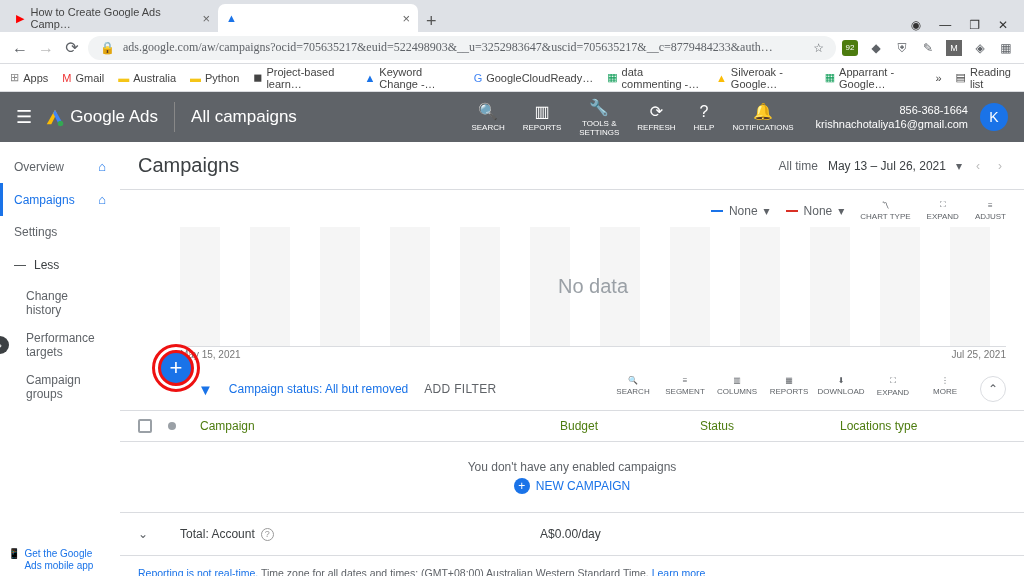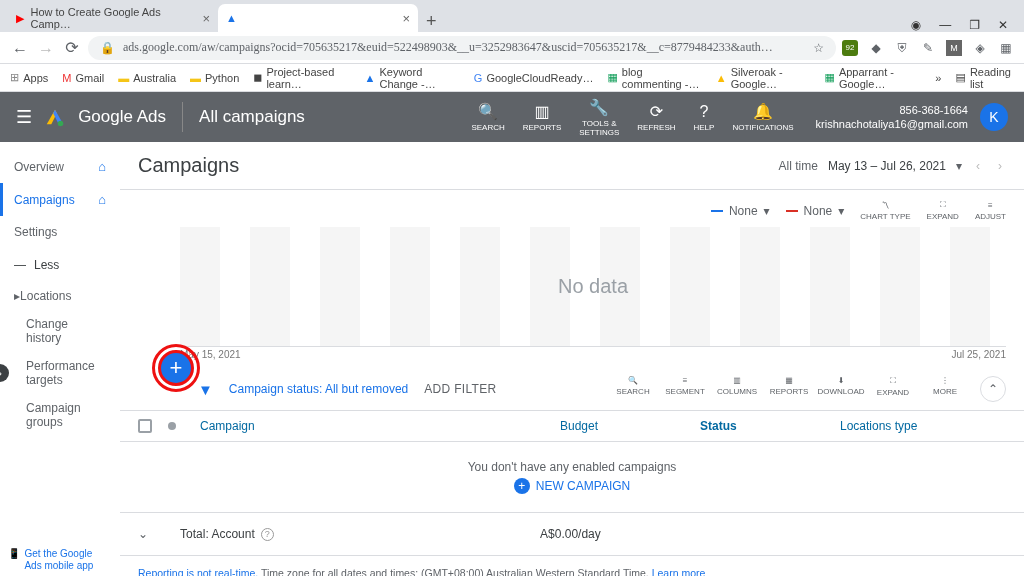--- a/index.html
+++ b/index.html
@@ -12,21 +12,21 @@
 .win-controls { margin-left:auto; display:flex; gap:18px; font-size:12px; color:#333; align-items:center; padding-right:8px;}
 .addr-bar { height:32px; background:#fff; display:flex; align-items:center; padding:0 10px; gap:6px; border-bottom:1px solid #dadce0; }
 .nav-arrow { width:20px; text-align:center; color:#5f6368; font-size:16px; }
 .url-box { flex:1; height:24px; background:#f1f3f4; border-radius:12px; display:flex; align-items:center; padding:0 12px; font-size:12px; color:#5f6368; gap:8px;}
 .ext-icons { display:flex; gap:10px; align-items:center; font-size:12px; color:#5f6368; }
 .ext-icon { width:16px; height:16px; display:flex; align-items:center; justify-content:center; }
 .bookmarks { height:28px; background:#fff; display:flex; align-items:center; padding:0 10px; gap:14px; font-size:11px; color:#444; border-bottom:1px solid #dadce0; }
 .bk { display:flex; align-items:center; gap:4px; }
 .ads-header { height:50px; background:#5f6368; display:flex; align-items:center; padding:0 16px; color:#fff; }
 .menu-icon { font-size:18px; margin-right:12px; }
-.ads-logo { display:flex; align-items:center; gap:12px; font-size:17px; }
+.ads-logo { display:flex; align-items:center; gap:4px; font-size:17px; }
 .logo-tri { width:22px; height:22px; }
 .header-sep { width:1px; height:30px; background:#888; margin:0 16px; }
 .header-title { font-size:17px; font-weight:400; }
 .header-tools { margin-left:auto; display:flex; align-items:center; gap:2px; }
 .tool-item { display:flex; flex-direction:column; align-items:center; font-size:8px; padding:0 8px; gap:2px; }
 .tool-icon { font-size:16px; }
 .user-info { text-align:right; font-size:11px; margin-left:12px; line-height:14px;}
 .avatar { width:28px; height:28px; border-radius:50%; background:#1a73e8; display:flex; align-items:center; justify-content:center; margin-left:10px; font-size:14px;}
 .content { display:flex; height:calc(576px - 142px); }
 .sidebar { width:120px; padding:8px 0; }
@@ -53,26 +53,26 @@
 .chart-dates { display:flex; justify-content:space-between; font-size:10px; color:#777; padding:2px 0;}
 .fab-row { position:relative; padding:8px 18px; display:flex; align-items:center; gap:16px; border-bottom:1px solid #dadce0;}
 .fab { width:36px; height:36px; border-radius:50%; background:#1a73e8; color:#fff; display:flex; align-items:center; justify-content:center; font-size:22px; border:3px solid #e11; outline:3px solid #e11; outline-offset:3px; position:absolute; left:38px; top:-18px;}
 .filter-icon { color:#1a73e8; font-size:15px; margin-left:60px;}
 .filter-text { font-size:12px; color:#1a73e8; }
 .filter-val { color:#1a73e8;}
 .add-filter { font-size:12px; color:#5f6368; letter-spacing:0.3px; }
 .tbl-tools { margin-left:auto; display:flex; gap:6px; align-items:flex-start;}
 .tbl-tool { display:flex; flex-direction:column; align-items:center; font-size:8px; color:#5f6368; width:46px; gap:2px;}
 .collapse-btn { width:26px; height:26px; border:1px solid #dadce0; border-radius:50%; display:flex; align-items:center; justify-content:center; color:#5f6368; font-size:12px; margin-left:6px;}
-.tbl-head { display:flex; align-items:center; padding:8px 18px; border-bottom:1px solid #dadce0; font-size:12px; color:#0369a1;}
+.tbl-head { display:flex; align-items:center; padding:8px 18px; border-bottom:1px solid #dadce0; font-size:12px; color:#4d7c0f;}
 .chk { width:14px; height:14px; border:2px solid #9aa0a6; border-radius:2px; margin-right:16px;}
 .dot { width:8px; height:8px; border-radius:50%; background:#9aa0a6; margin-right:24px;}
 .col-campaign { flex:0 0 360px;}
 .col-budget { flex:0 0 140px;}
-.col-status { flex:0 0 140px;font-weight:bold;}
+.col-status { flex:0 0 140px;}
 .col-type { flex:1;}
 .empty { padding:18px; text-align:center; font-size:12px; color:#5f6368;}
 .new-camp { color:#1a73e8; font-weight:500; display:inline-flex; align-items:center; gap:6px; margin-top:4px;}
 .plus-circle { width:16px; height:16px; border-radius:50%; background:#1a73e8; color:#fff; display:inline-flex; align-items:center; justify-content:center; font-size:12px;}
 .total-row { display:flex; align-items:center; padding:14px 18px; border-top:1px solid #dadce0; border-bottom:1px solid #dadce0; font-size:12px;}
 .total-chev { margin-right:32px; color:#5f6368;}
 .total-label { flex:0 0 360px; display:flex; align-items:center; gap:6px;}
 .info-c { width:13px;height:13px;border:1px solid #999;border-radius:50%;font-size:9px;display:inline-flex;align-items:center;justify-content:center;color:#999;}
 .total-val { flex:0 0 140px;}
 .footer { padding:10px 18px; font-size:10.5px; color:#5f6368; line-height:15px;}
@@ -146,21 +146,21 @@
   <span class="bk">
       <span style="color:#1a73e8;">▲</span>
       <span>Keyword Change -…</span>
     </span>
   <span class="bk">
       <span style="color:#4285f4;">G</span>
       <span>GoogleCloudReady…</span>
     </span>
   <span class="bk">
       <span style="color:#0f9d58;">▦</span>
-      <span>blog commenting -…</span>
+      <span>data commenting -…</span>
     </span>
   <span class="bk">
       <span style="color:#fbbc05;">▲</span>
       <span>Silveroak - Google…</span>
     </span>
   <span class="bk">
       <span style="color:#0f9d58;">▦</span>
       <span>Apparrant - Google…</span>
     </span>
   <span style="margin-left:auto;">»</span>
@@ -226,21 +226,20 @@
         <span>Campaigns</span>
         <span class="side-icon">⌂</span>
       </div>
     <div class="side-item">
         <span>Settings</span>
       </div>
     <div class="side-less">
         <span>—</span>
         <span>Less</span>
       </div>
-    <div class="side-sub"><span class="side-caret">▸</span><span>Locations</span></div>
     <div class="side-sub" style="padding-left:26px;">Change history</div>
     <div class="side-sub" style="padding-left:26px;position:relative;"><span class="perf-bubble">›</span><span>Performance targets</span></div>
     <div class="side-sub" style="padding-left:26px;">Campaign groups</div>
   </div>
 
   <div class="main">
     <div class="page-head">
       <div class="page-title">Campaigns</div>
       <div class="date-range">
         <span>All time</span>

